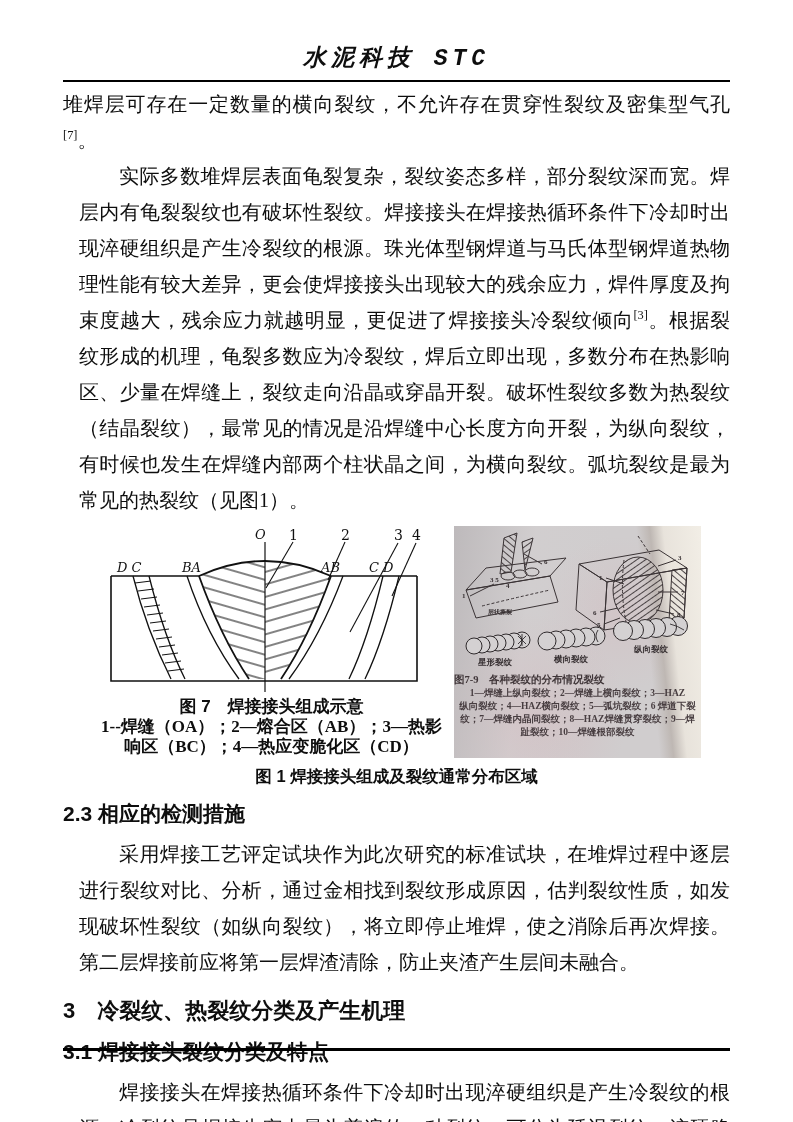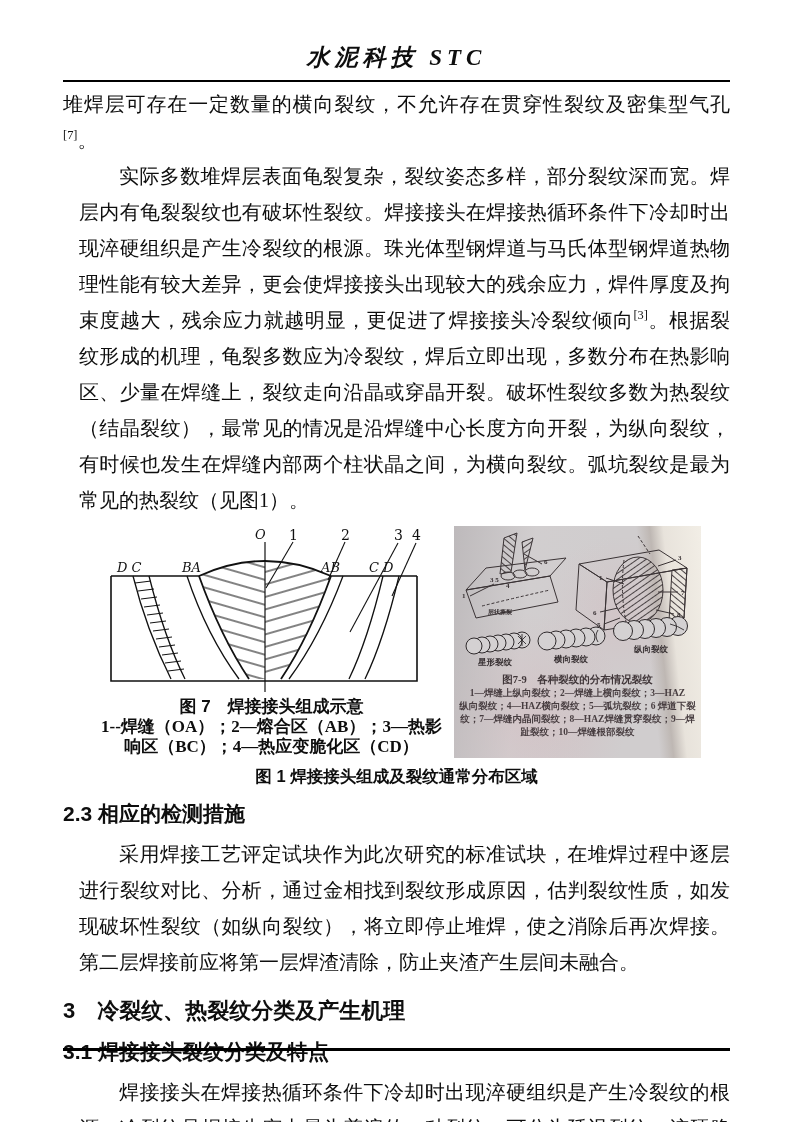--- a/index.html
+++ b/index.html
@@ -9,21 +9,21 @@
     margin:0 auto;
     background:#ffffff;
     font-family:"Liberation Serif","DejaVu Serif",serif;
     color:#0e0e0e;
     overflow:hidden;
   }
   .content{padding:0 63px;}
   .journal-title{
     padding-top:42px;
     text-align:center;
-    font-family:Liberation Serif, serif;
+    font-family:Liberation Mono, monospace;
     font-style:italic;
     font-weight:bold;
     font-size:23px;
     letter-spacing:5px;
   }
   .header-rule{border-top:2px solid #000;margin-top:7px;}
   .body-text{
     margin:0;
     font-size:20px;
     line-height:36px;
@@ -49,21 +49,21 @@
     background-image:
       linear-gradient(97deg, rgba(186,182,184,0.85) 0%, rgba(212,208,209,0.35) 30%, rgba(0,0,0,0) 58%),
       linear-gradient(84deg, rgba(0,0,0,0) 76%, rgba(184,176,170,0.75) 81%, rgba(233,228,220,0.95) 86%, rgba(242,238,230,1) 100%),
       radial-gradient(circle at 28% 82%, rgba(214,168,176,0.35), rgba(0,0,0,0) 40%),
       radial-gradient(circle at 66% 38%, rgba(214,178,184,0.28), rgba(0,0,0,0) 36%);
     color:#3a3335;
     overflow:hidden;
   }
   .photo svg{display:block;}
   .photo-caption{
-    text-align:center;font-family:"Liberation Serif",serif;
+    text-align:left;font-family:"Liberation Serif",serif;
     font-size:10.5px;font-weight:bold;color:#403639;margin-top:1px;
   }
   .photo-legend{
     text-align:center;font-family:"Liberation Serif",serif;
     font-size:9.5px;line-height:13px;color:#473d40;font-weight:bold;
     white-space:nowrap;
   }
   .pnum{font-family:"Liberation Serif",serif;font-size:7px;fill:#352e30;font-weight:bold;}
   .plab{font-family:"Liberation Sans",sans-serif;font-size:8.5px;fill:#352e30;font-weight:bold;}
   .ptiny{font-family:"Liberation Sans",sans-serif;font-size:6px;fill:#352e30;font-weight:bold;}

